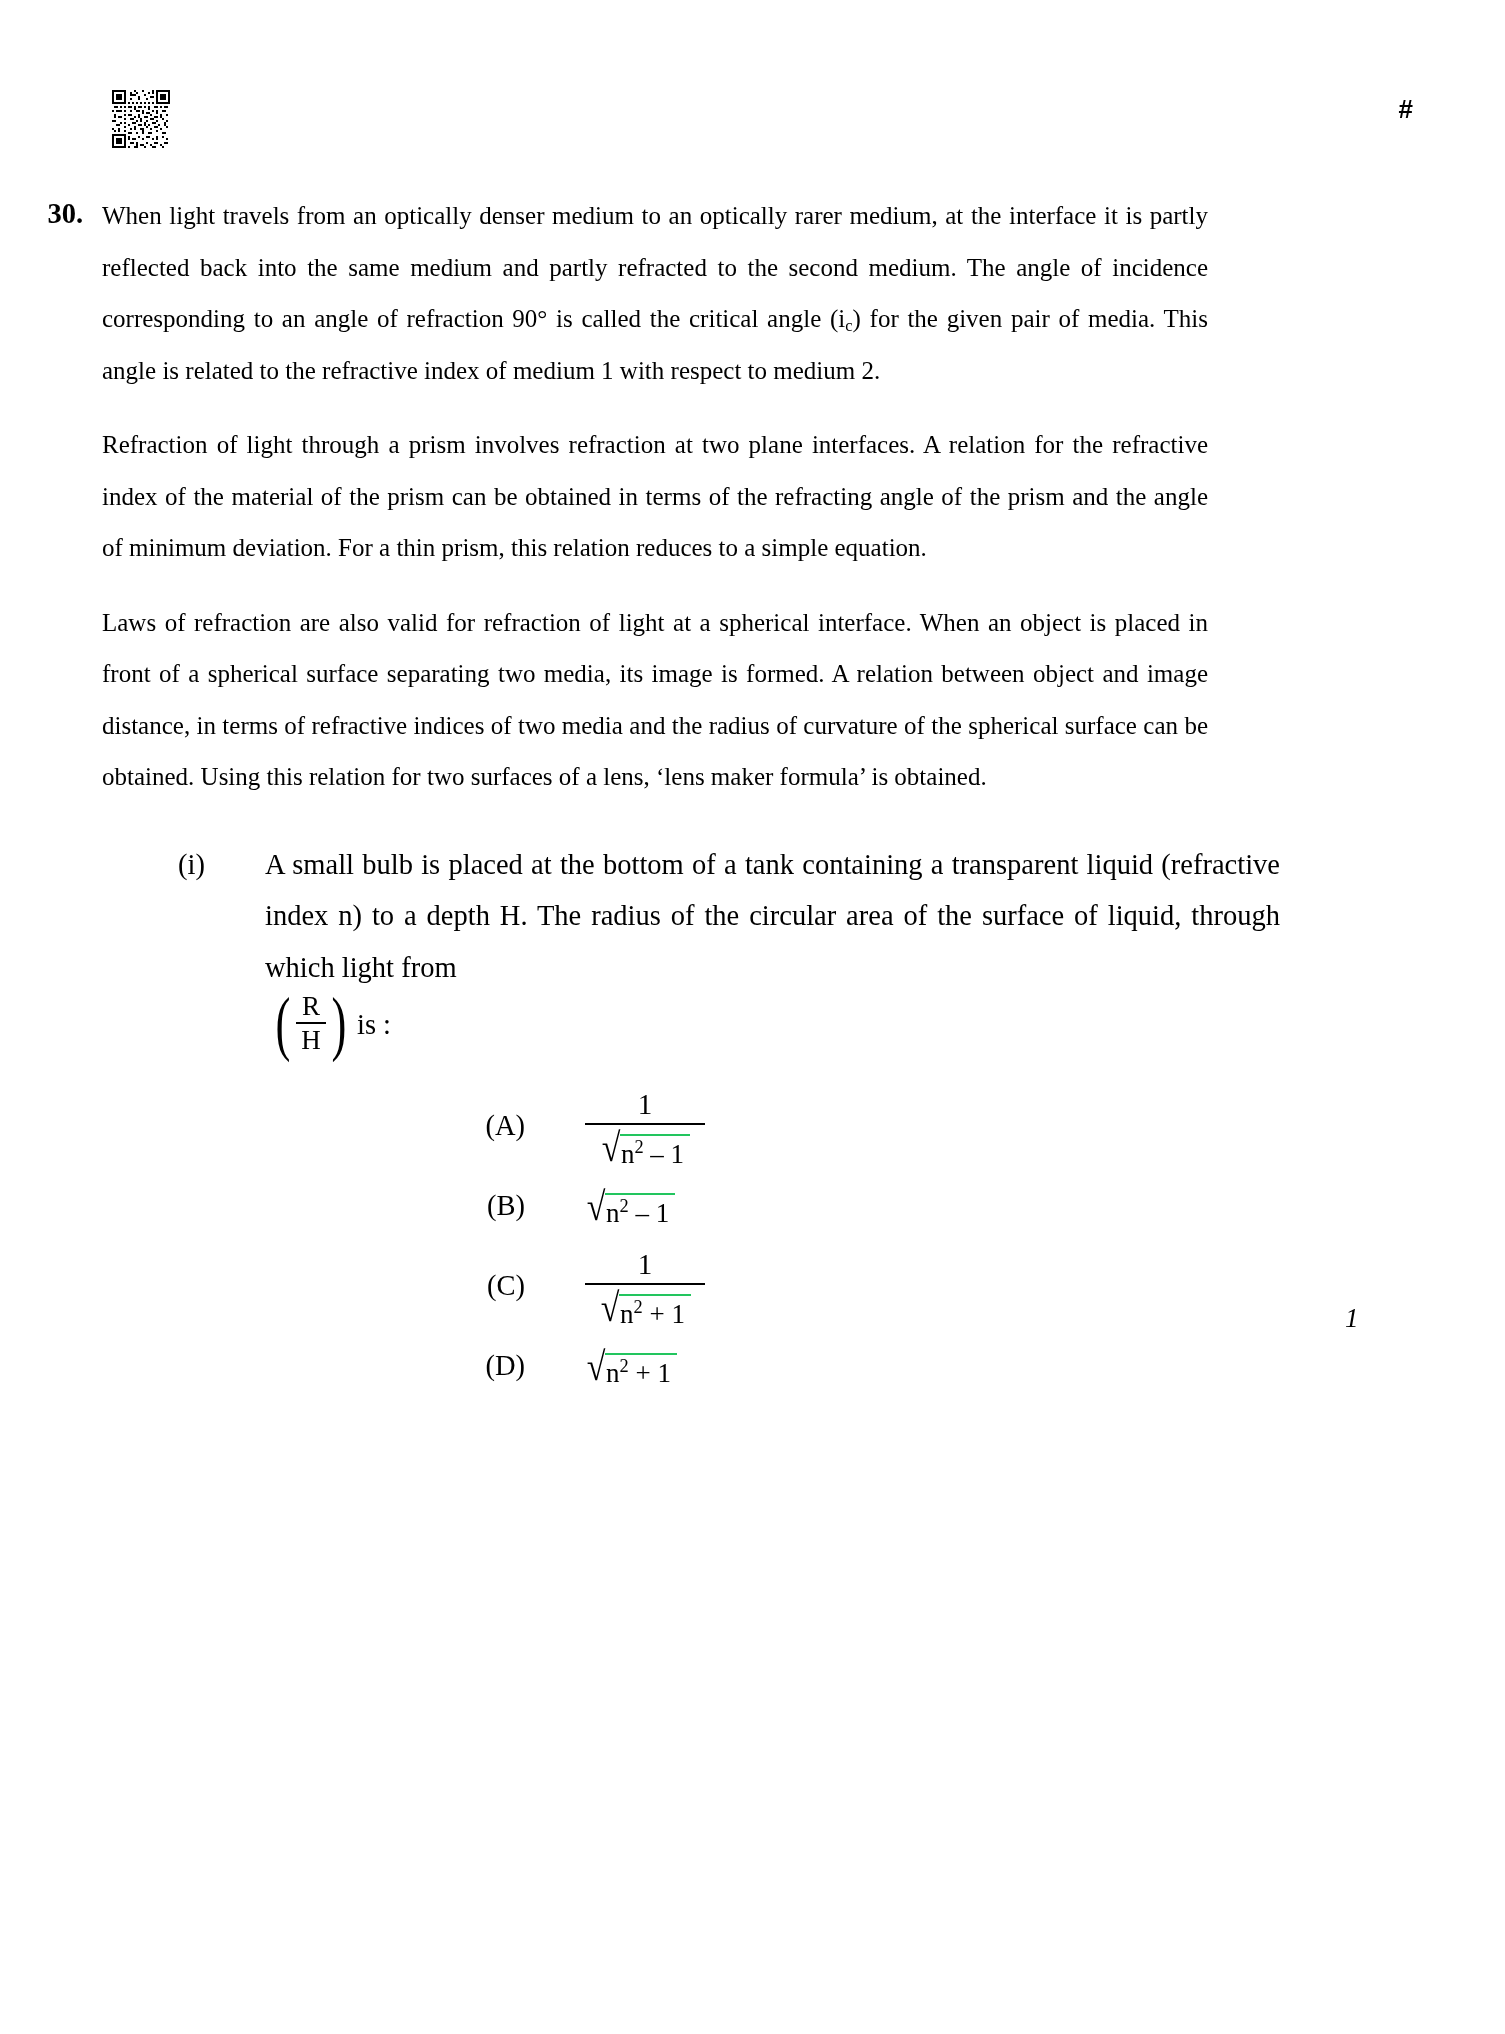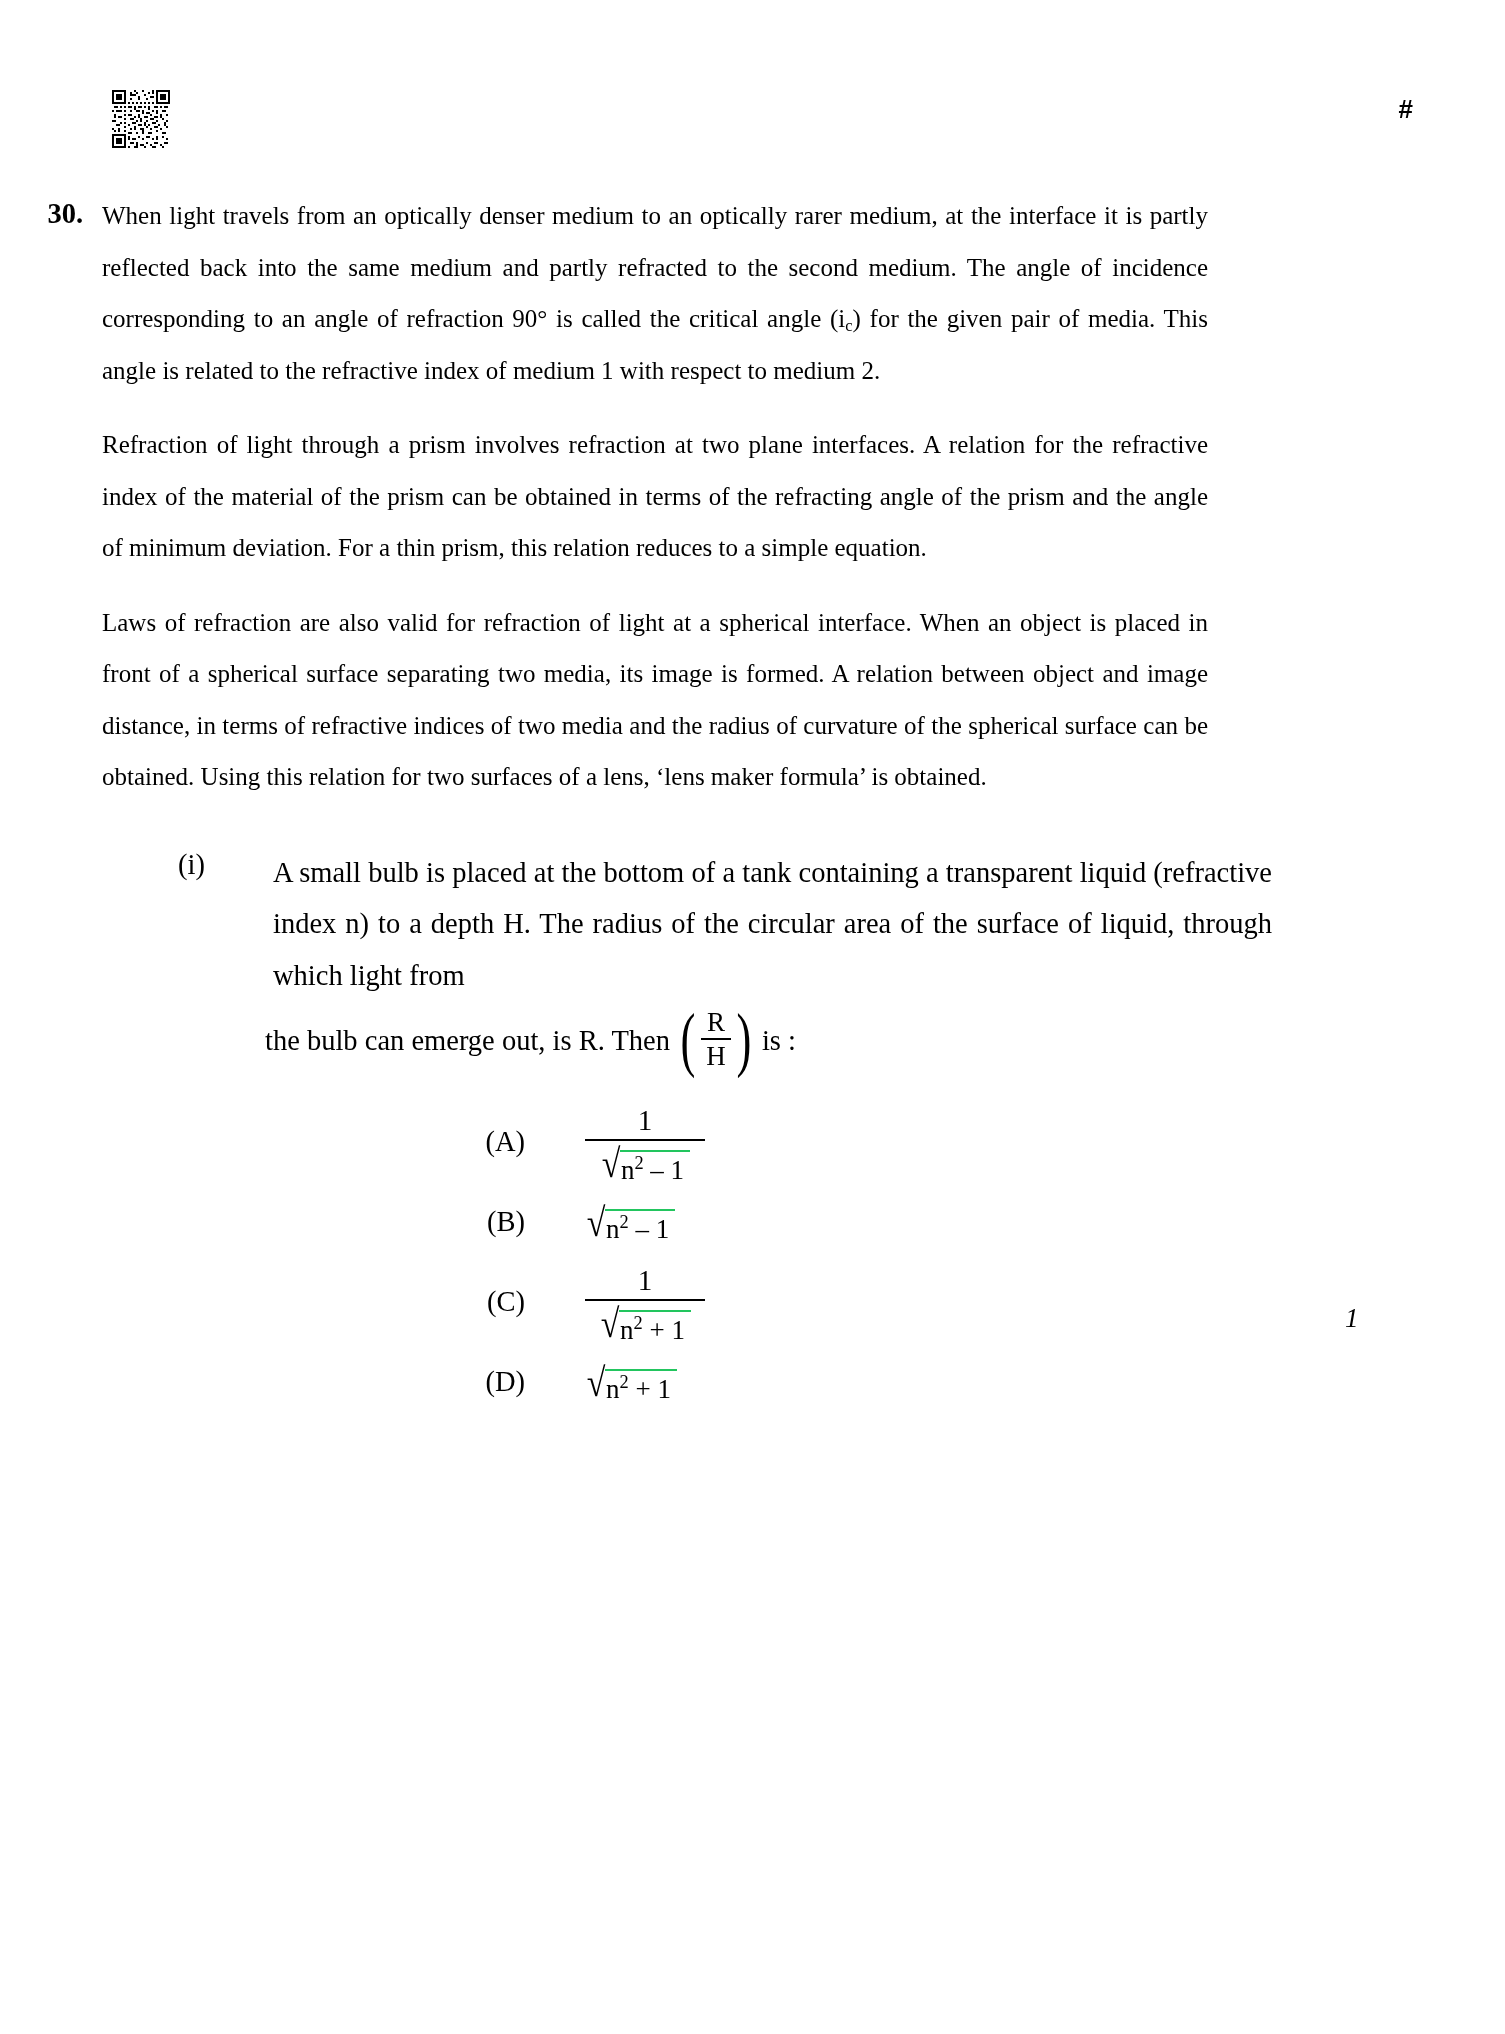--- a/index.html
+++ b/index.html
@@ -107,21 +107,21 @@
     padding-left: 78px;
     font-size: 28.5px;
     line-height: 51.5px;
   }
   .subq-body {
     width: 1015px;
     flex: 0 0 1015px;
     position: relative;
   }
   .subq-body p {
-    margin: 8px;
+    margin: 0;
     font-size: 28.5px;
     line-height: 51.5px;
     text-align: justify;
   }
   .lastline {
     display: flex;
     align-items: center;
     font-size: 28.5px;
     line-height: 51.5px;
     white-space: nowrap;
@@ -440,21 +440,20 @@
 
         <p class="just para-gap">Refraction of light through a prism involves refraction at two plane interfaces. A relation for the refractive index of the material of the prism can be obtained in terms of the refracting angle of the prism and the angle of minimum deviation. For a thin prism, this relation reduces to a simple equation.</p>
 
         <p class="just para-gap">Laws of refraction are also valid for refraction of light at a spherical interface. When an object is placed in front of a spherical surface separating two media, its image is formed. A relation between object and image distance, in terms of refractive indices of two media and the radius of curvature of the spherical surface can be obtained. Using this relation for two surfaces of a lens, ‘lens maker formula’ is obtained.</p>
 
         <div class="subq">
           <div class="subq-label">(i)</div>
           <div class="subq-body">
             <p>A small bulb is placed at the bottom of a tank containing a transparent liquid (refractive index n) to a depth H. The radius of the circular area of the surface of liquid, through which light from</p>
             <div class="lastline">
-              <span>the bulb can emerge out, is R. Then</span>
               <span class="paren-frac">
                 <span class="pthin">(</span>
                 <span class="frac">
                   <span class="num">R</span>
                   <span class="bar"></span>
                   <span class="den">H</span>
                 </span>
                 <span class="pthin">)</span>
               </span>
               <span>is :</span>

